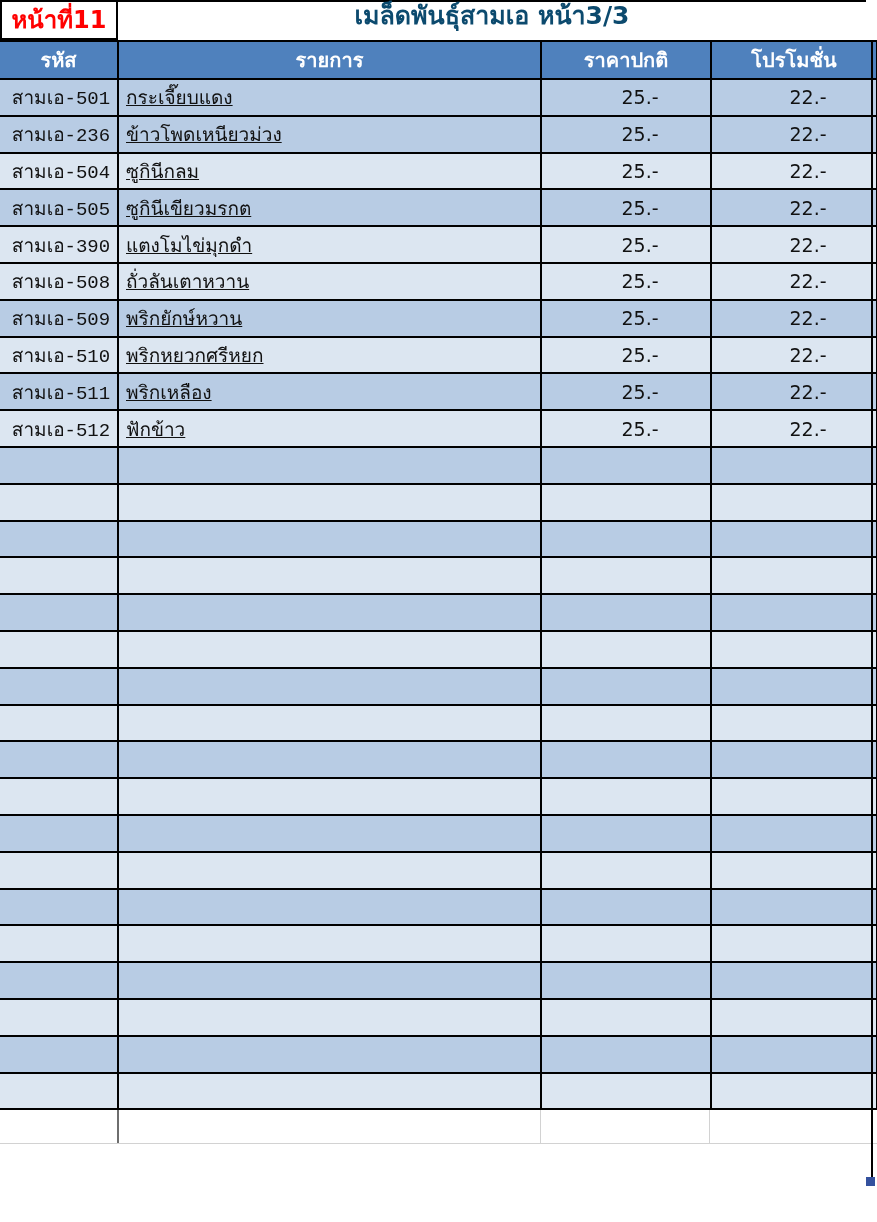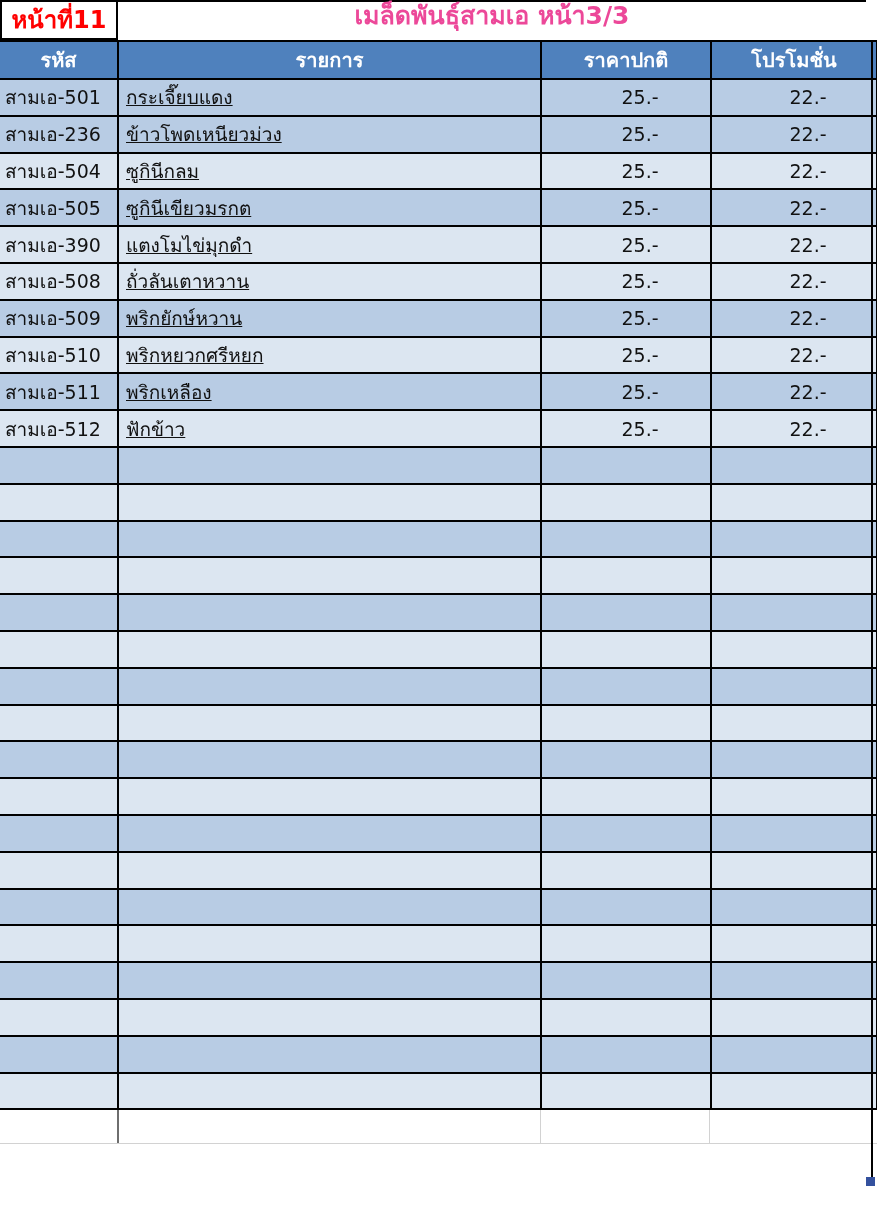--- a/index.html
+++ b/index.html
@@ -38,21 +38,21 @@
     color:var(--label-red);
     font-weight:bold;
     font-size:24px;
     line-height:1;
   }
   .sheet-title{
     flex:1;
     display:flex;align-items:center;justify-content:center;
     font-weight:bold;
     font-size:25px;
-    color:#ec4899;
+    color:#0c4a6e;
     line-height:1;
     padding-bottom:12px;
   }
   
   table.price-table{
     width:877px;
     border-collapse:collapse;
     table-layout:fixed;
   }
   .price-table col.c1{width:118px;}
@@ -72,21 +72,21 @@
     background:var(--header-bg);
     color:#ffffff;
     font-weight:bold;
     font-size:20px;
     text-align:center;
   }
   .price-table tbody tr{height:36.8px;}
   .price-table tbody tr.dark td{background:var(--band-dark);}
   .price-table tbody tr.light td{background:var(--band-light);}
   .price-table td{font-size:19px;color:#111;}
-  .price-table td.c-code{text-align:left;padding-left:5px;}
+  .price-table td.c-code{text-align:center;padding-left:5px;font-family:Liberation Mono, monospace;}
   .price-table td.c-name{text-align:left;padding-left:7px;text-decoration:underline;}
   .price-table td.c-price,.price-table td.c-promo{text-align:center;padding-left:28px;}
   
   .right-border-line{
     position:absolute;
     top:40px;left:871px;
     width:2px;height:1146px;
     background:var(--grid-black);
   }
   

